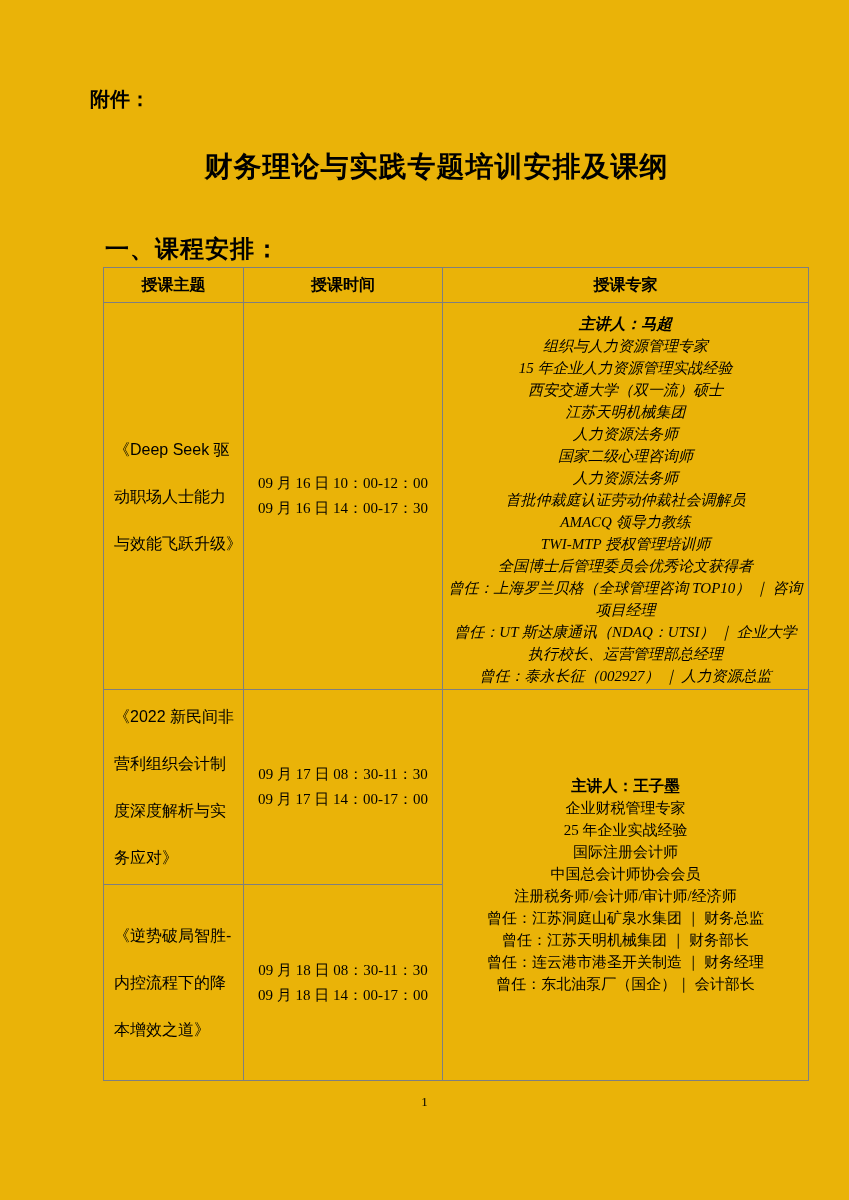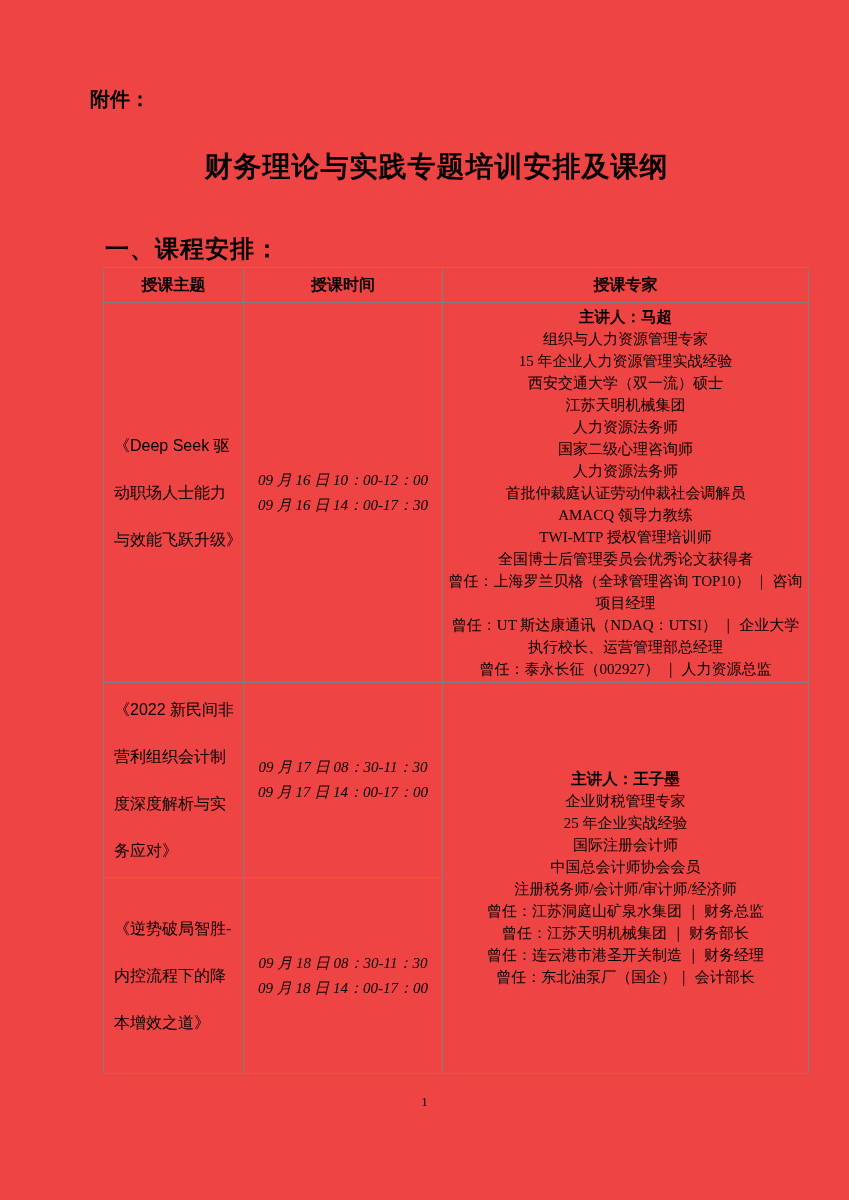--- a/index.html
+++ b/index.html
@@ -1,21 +1,21 @@
 <!DOCTYPE html>
 <html><head>
 <meta charset="utf-8">
 <style>
   * { margin: 0; padding: 0; box-sizing: border-box; }
   html, body { background: #ffffff; }
   .page {
     position: relative;
     width: 849px;
     height: 1200px;
-    background: #ef4444;
+    background: #eab308;
     color: #000000;
     font-family: "Liberation Serif", "DejaVu Serif", serif;
     overflow: hidden;
   }
   .attachment-label {
     position: absolute;
     left: 90px;
     top: 86px;
     font-size: 20px;
     font-weight: bold;
@@ -71,27 +71,27 @@
     padding-left: 10px;
     padding-right: 0;
     font-family: "Liberation Sans", "DejaVu Sans", sans-serif;
     font-size: 16px;
   }
   .topic-line { line-height: 47px; white-space: nowrap; }
   td.time-cell {
     text-align: center;
     font-size: 15px;
   }
-  .time-line { line-height: 25px; white-space: nowrap; font-style: italic; }
+  .time-line { line-height: 25px; white-space: nowrap; }
   td.expert-cell {
     text-align: center;
     font-size: 15px;
     padding: 2px 4px;
   }
-  td.expert-cell.top-align { vertical-align: top; padding-top: 3px; }
+  td.expert-cell.top-align { vertical-align: top; padding-top: 10px; font-style: italic; }
   .speaker-line { font-weight: bold; line-height: 22px; font-size: 15.5px; }
   .cred-line { line-height: 22px; }
   .page-number {
     position: absolute;
     left: 0;
     right: 0;
     top: 1094px;
     text-align: center;
     font-size: 13px;
   }

